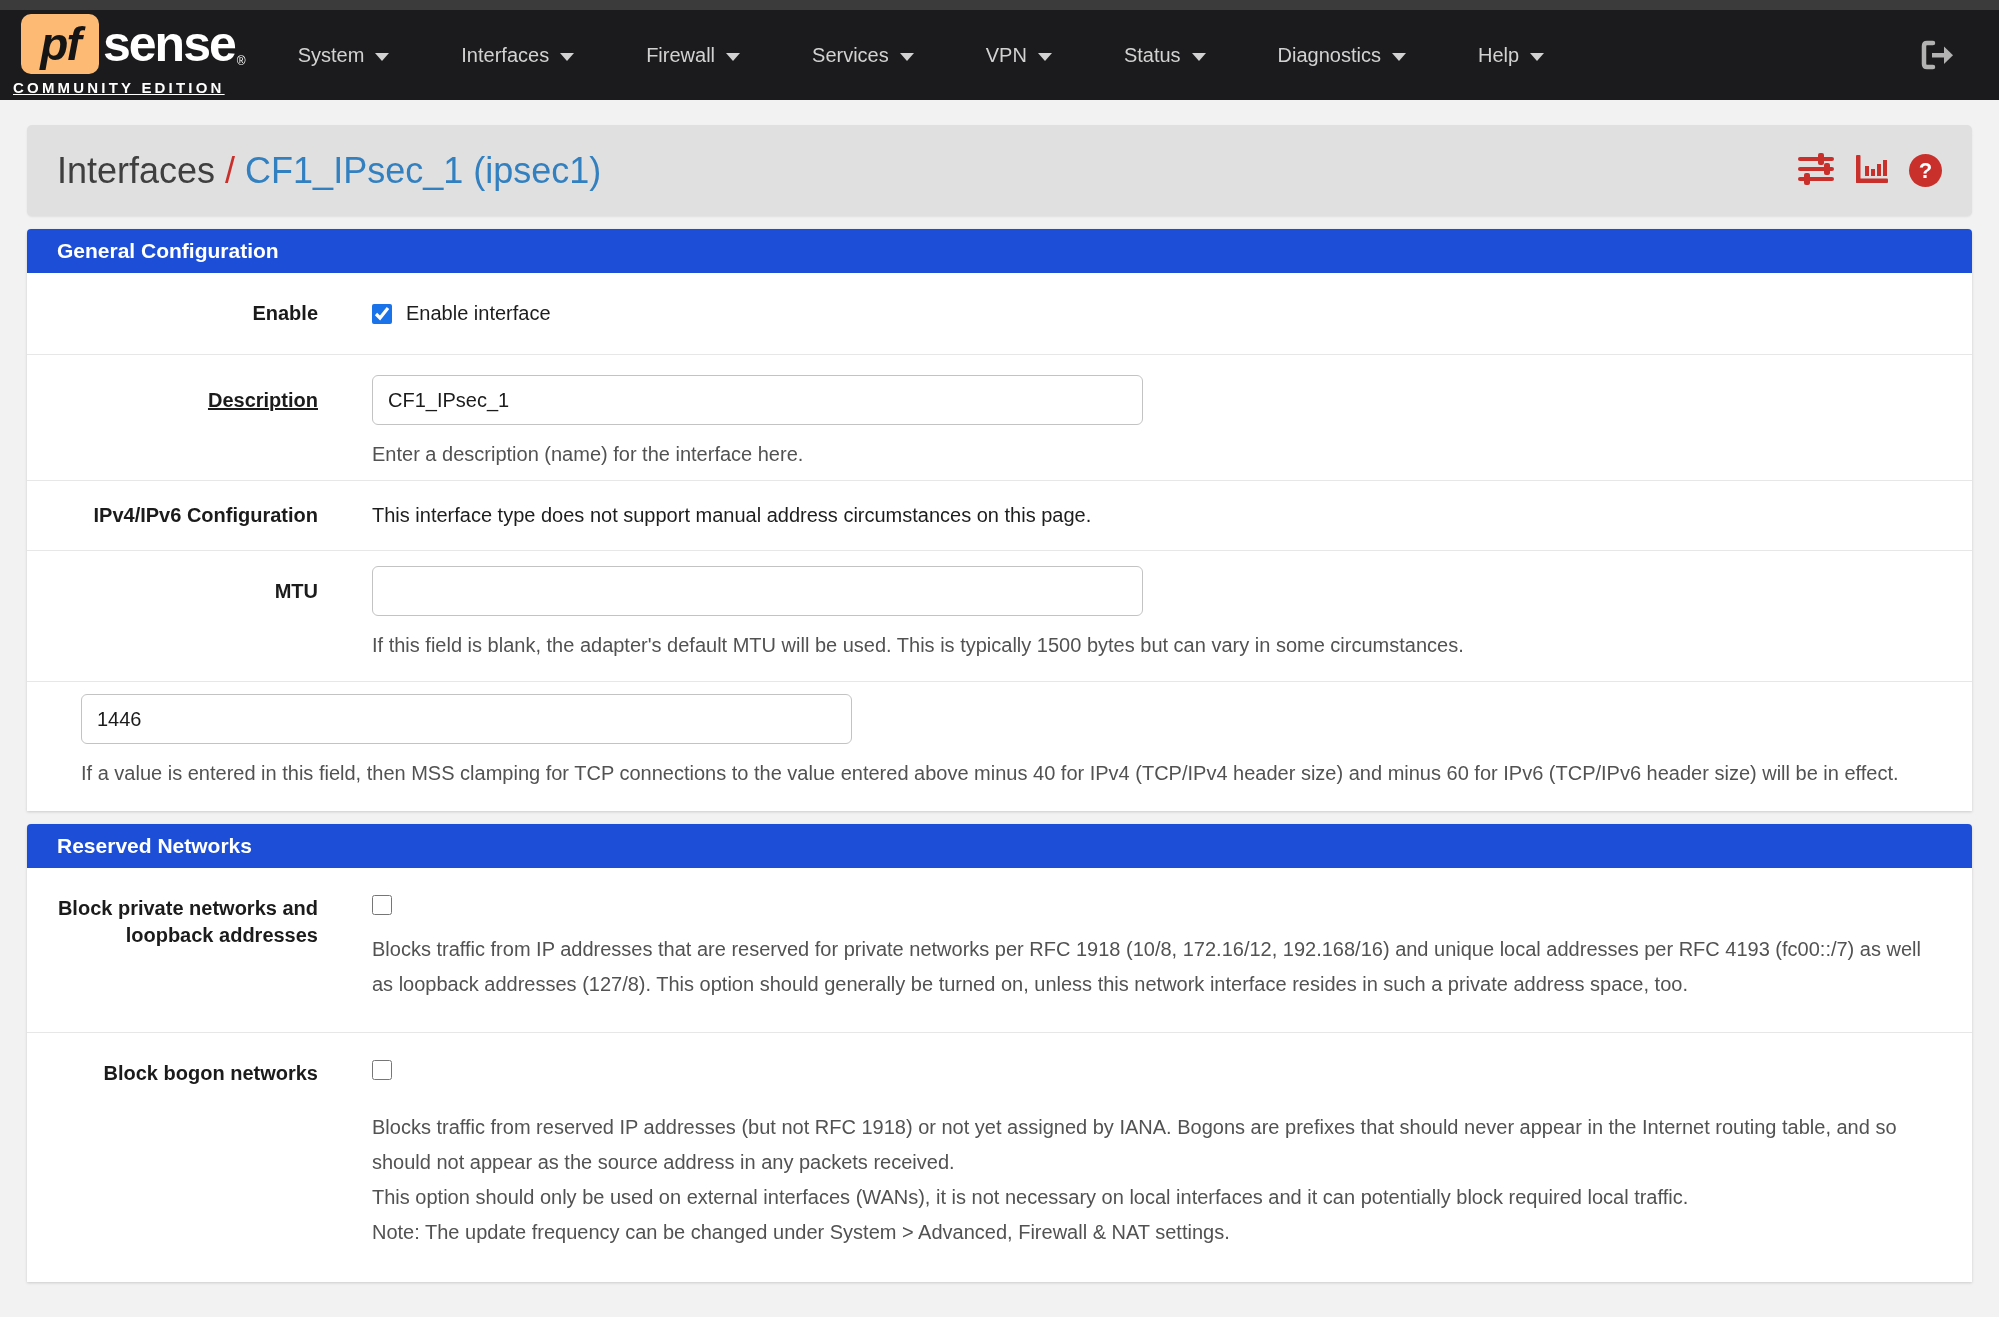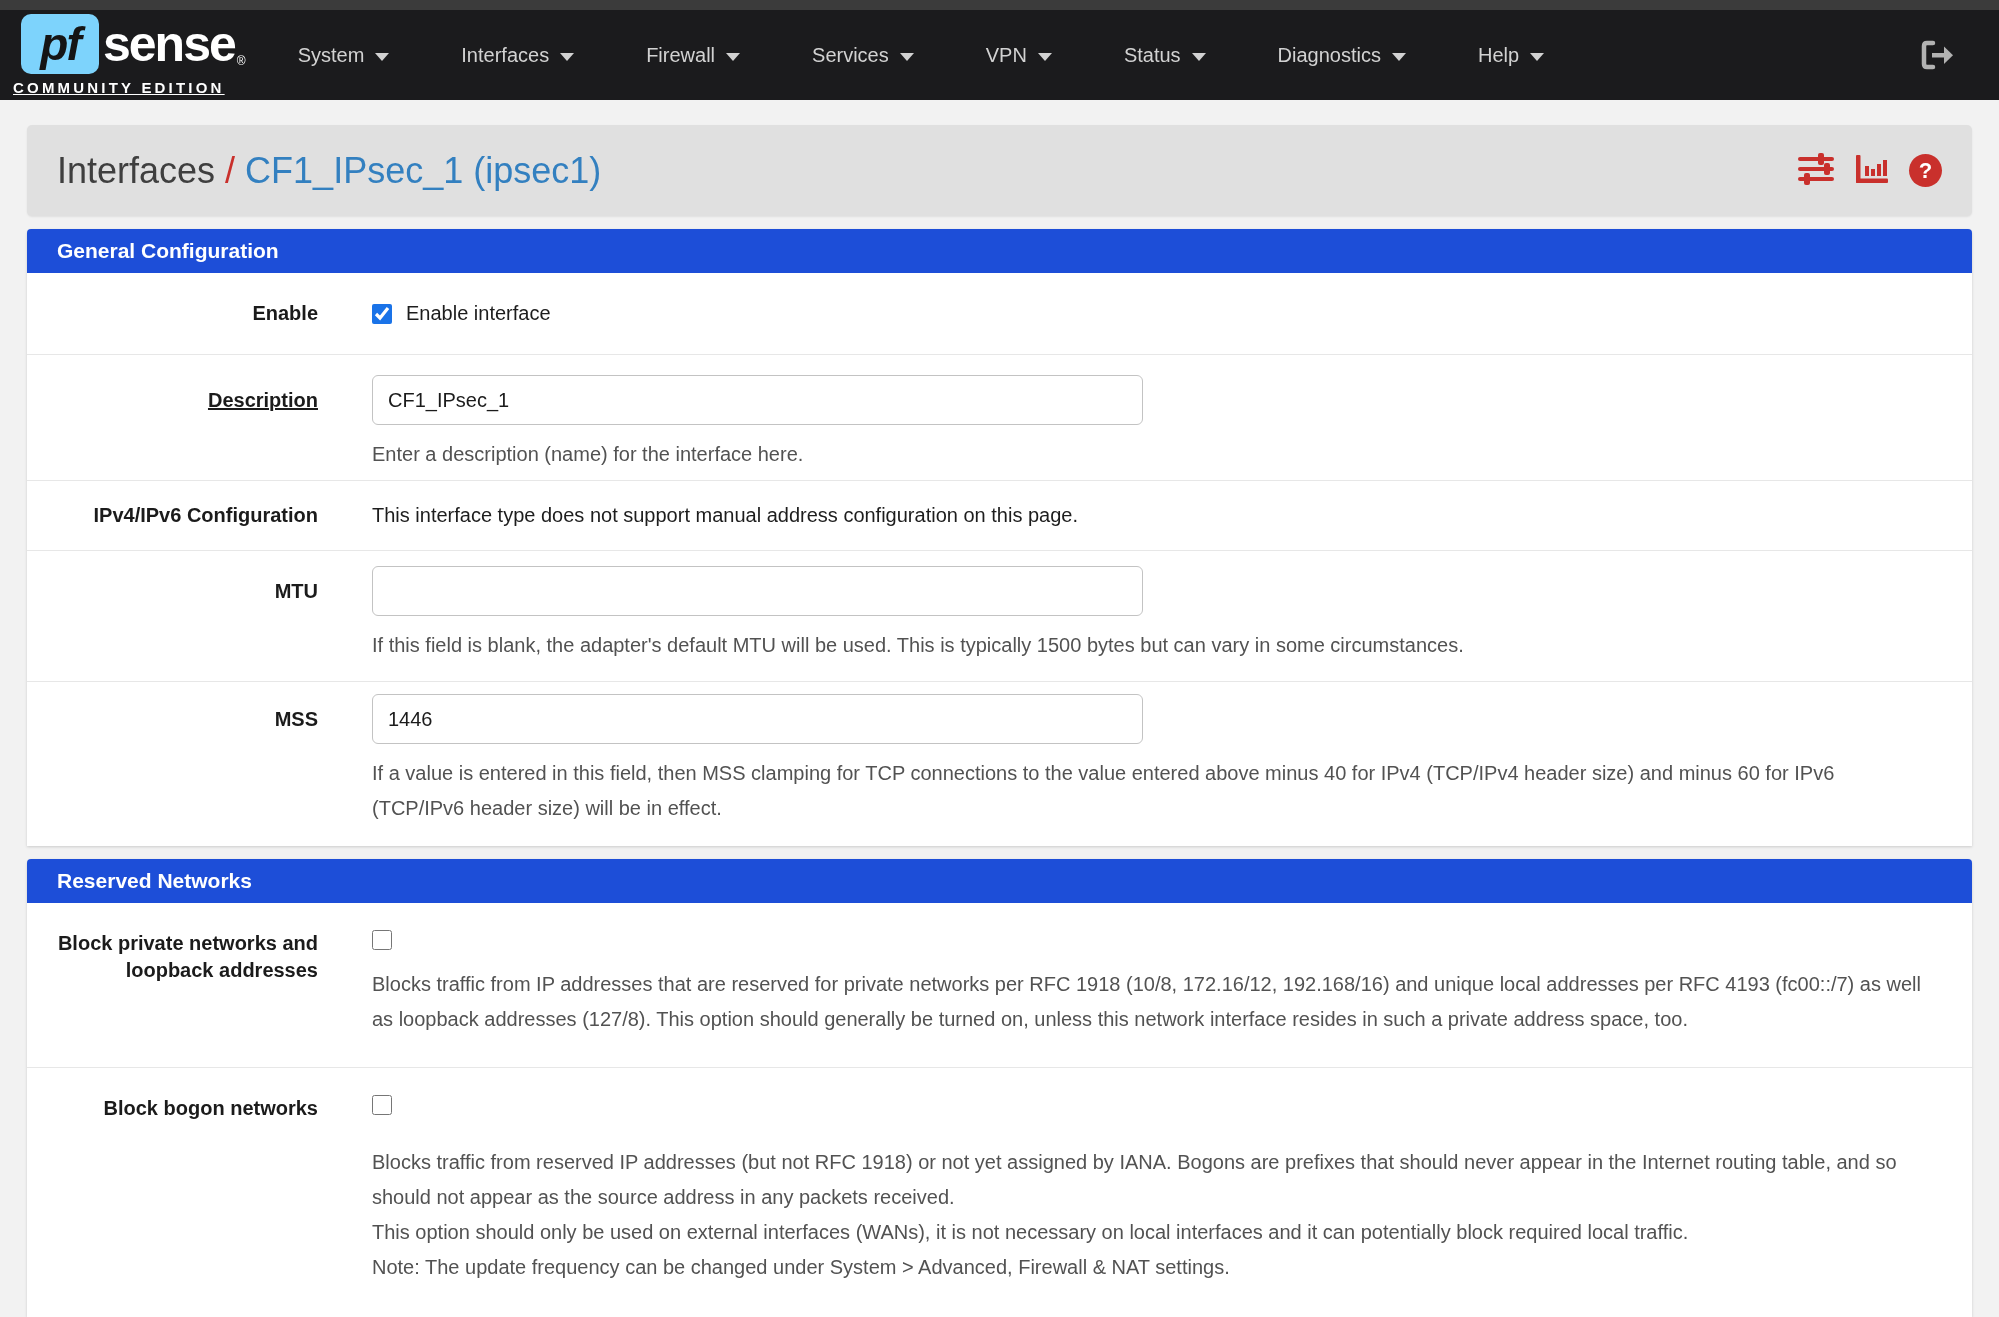--- a/index.html
+++ b/index.html
@@ -4,21 +4,21 @@
 <style>
   * { margin:0; padding:0; box-sizing:border-box; }
   html,body { width:1999px; height:1317px; overflow:hidden; background:#f2f2f2;
     font-family:"Liberation Sans", sans-serif; color:#1d1d1d; }
 
   
   .top-strip { height:10px; background:#3b3b3b; }
   .navbar { height:90px; background:#1b1b1d; display:flex; align-items:center; padding:0 44px 0 13px; }
   .brand { display:flex; flex-direction:column; align-items:flex-start; margin-right:52px; }
   .brand-row { display:flex; align-items:center; margin-left:8px; }
-  .pf-box { width:78px; height:60px; background:#7dd3fc; border-radius:10px;
+  .pf-box { width:78px; height:60px; background:#fdba74; border-radius:10px;
     display:flex; align-items:center; justify-content:center; }
   .pf-box span { font-style:italic; font-weight:bold; font-size:46px; color:#151515; letter-spacing:-2px; }
   .sense { color:#ffffff; font-weight:bold; font-size:50px; letter-spacing:-2px; margin-left:4px; }
   .reg { color:#ffffff; font-size:12px; align-self:flex-end; margin:0 0 6px 2px; }
   .edition { color:#ffffff; font-size:15px; font-weight:bold; letter-spacing:3.2px; margin-top:5px; white-space:nowrap;text-decoration:underline; }
   .nav-items { display:flex; column-gap:72px; align-items:center; }
   .nav-item { color:#d2d2d2; font-size:20px; display:flex; align-items:center; cursor:pointer; white-space:nowrap; }
   .caret { width:0; height:0; border-left:7px solid transparent; border-right:7px solid transparent;
     border-top:8px solid #d2d2d2; margin-left:11px; margin-top:3px; }
   .signout { margin-left:auto; display:flex; align-items:center; cursor:pointer; }
@@ -179,34 +179,33 @@
         <div class="lbl"><span class="underlined">Description</span></div>
         <div class="ctl">
           <input type="text" class="txtinput" value="CF1_IPsec_1" style="">
           <div class="helptext">Enter a description (name) for the interface here.</div>
         </div>
       </div>
 
       <div class="frow r-ip">
         <div class="lbl">IPv4/IPv6 Configuration</div>
         <div class="ctl">
-            <div class="statictext">This interface type does not support manual address configuration on this page.</div>
+            <div class="statictext">This interface type does not support manual address circumstances on this page.</div>
           </div>
       </div>
 
       <div class="frow r-mtu">
         <div class="lbl">MTU</div>
         <div class="ctl">
           <input type="text" class="txtinput" value="" style="">
           <div class="helptext">If this field is blank, the adapter's default MTU will be used. This is typically 1500 bytes but can vary in some circumstances.</div>
         </div>
       </div>
 
       <div class="frow r-mss">
-        <div class="lbl">MSS</div>
         <div class="ctl">
           <input type="text" class="txtinput" value="1446" style="">
           <div class="helptext">If a value is entered in this field, then MSS clamping for TCP connections to the value entered above minus 40 for IPv4 (TCP/IPv4 header size) and minus 60 for IPv6 (TCP/IPv6 header size) will be in effect.</div>
         </div>
       </div>
 
     </div>
   </div>
 
   <div class="panel">

